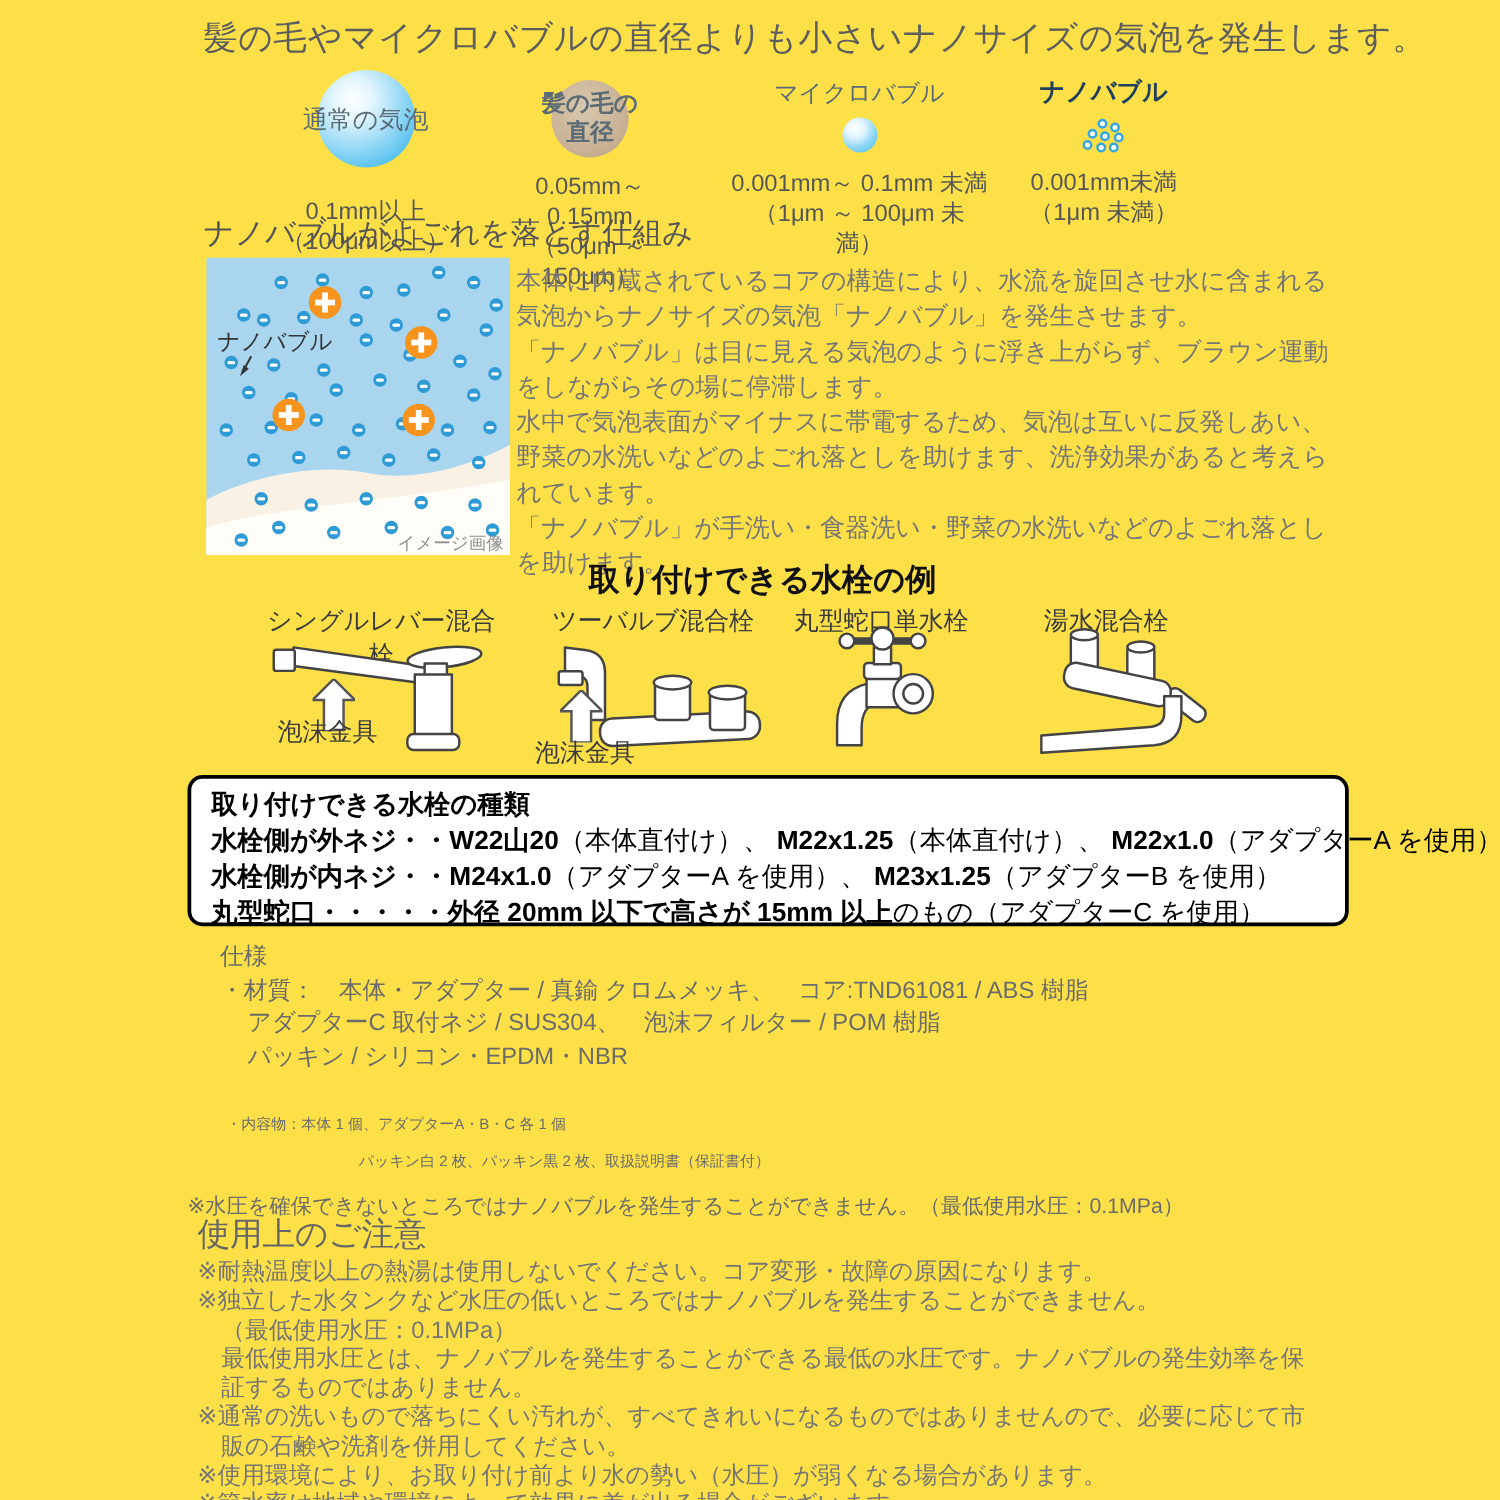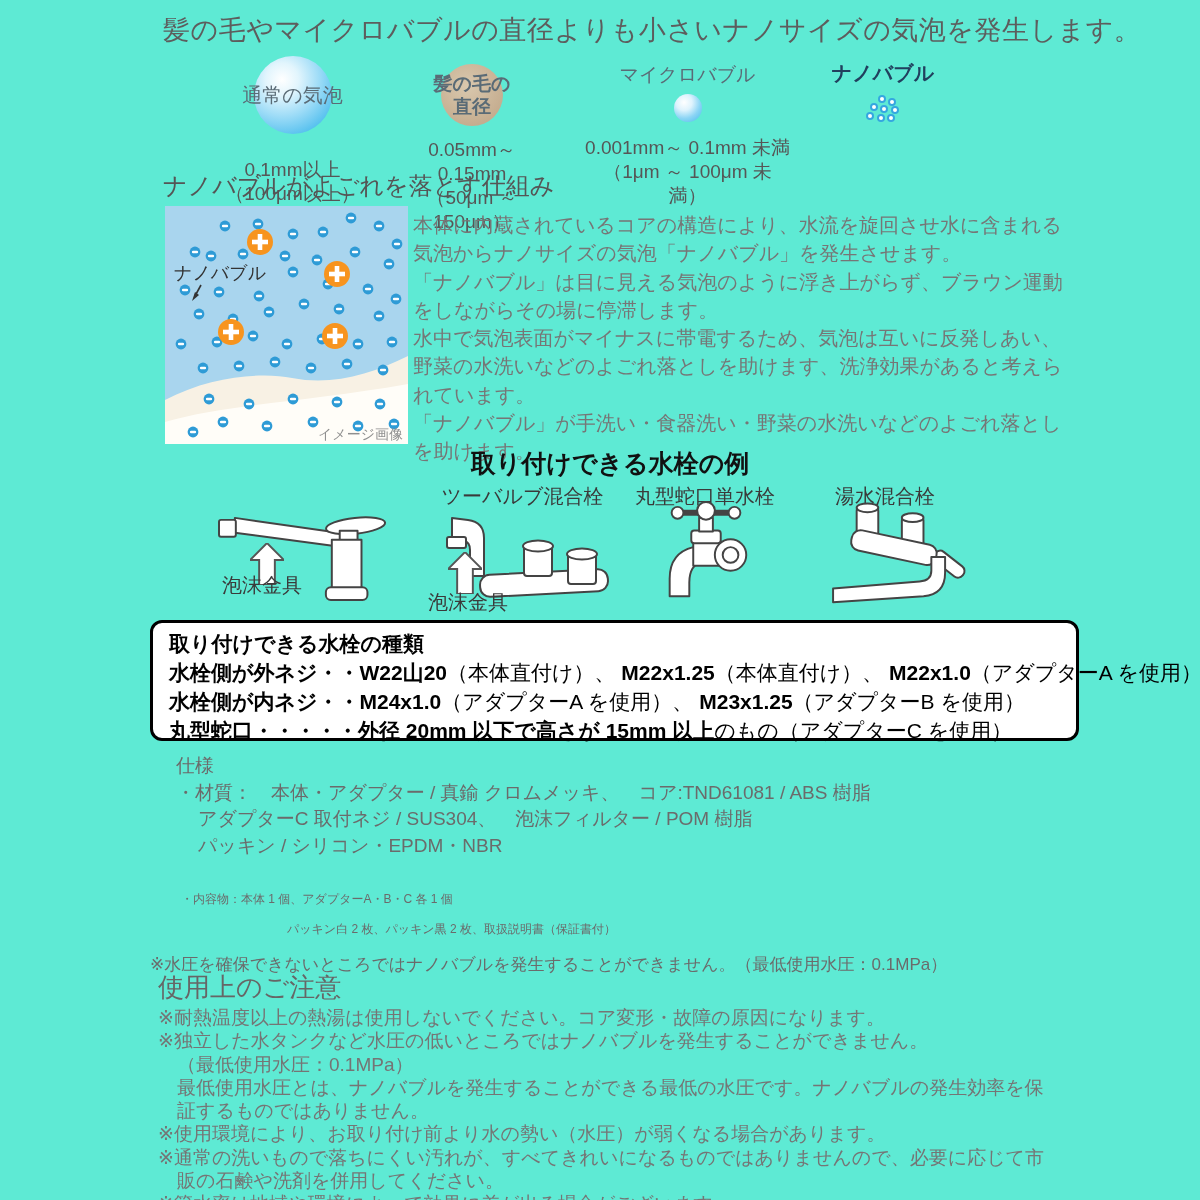--- a/index.html
+++ b/index.html
@@ -1,17 +1,17 @@
 <!DOCTYPE html>
 <html><head>
 <meta charset="utf-8">
 <style>
   * { margin:0; padding:0; box-sizing:border-box; }
   body { background:#fff; }
-  .canvas { position:relative; width:1200px; height:1200px; background:#5eead4; overflow:hidden;
+  .canvas { position:relative; width:1200px; height:1200px; background:#fde047; overflow:hidden;
             font-family:"Liberation Sans","DejaVu Sans",sans-serif; }
   .abs { position:absolute; }
 
   .top-heading { left:163px; top:12px; font-size:27px; color:#5d5d5d; letter-spacing:.5px; }
 
   
   .bcol { top:56px; text-align:center; }
   .bubble-normal { width:78px; height:78px; border-radius:50%; margin:0 auto; position:relative;
      background: radial-gradient(circle at 36% 30%, #ffffff 0%, #e2f5fd 22%, #9edcf7 50%, #52bfee 80%, #2fabe1 100%); }
   .bubble-hair { width:62px; height:62px; border-radius:50%; margin:8px auto 0; position:relative;
@@ -102,20 +102,24 @@
     <div class="blabel-nano" style="margin-top:4px;">ナノバブル</div>
     <div class="nano-dots">
       <span style="left:12px; top:0;"></span>
         <span style="left:22px; top:3px;"></span>
       <span style="left:4px; top:8px;"></span>
         <span style="left:14px; top:10px;"></span>
       <span style="left:25px; top:11px;"></span>
         <span style="left:0; top:17px;"></span>
       <span style="left:11px; top:19px;"></span>
         <span style="left:21px; top:19px;"></span>
+    </div>
+    <div class="bsizes" style="margin-top:12px;">
+      <div>0.001mm未満</div>
+      <div>（1μm 未満）</div>
     </div>
   </div>
 
   <div class="abs mech-heading">ナノバブルがよごれを落とす仕組み</div>
 
   <svg class="abs diagram" width="243" height="238" viewBox="0 0 243 238">
     <defs>
       <g id="mb">
           <circle r="5.4" fill="#2e9bd6"></circle>
           <rect x="-3.1" y="-1.3" width="6.2" height="2.6" rx="1.2" fill="#fff"></rect>
@@ -196,20 +200,21 @@
 
   <div class="abs mech-text">
     <p>本体に内蔵されているコアの構造により、水流を旋回させ水に含まれる気泡からナノサイズの気泡「ナノバブル」を発生させます。</p>
     <p>「ナノバブル」は目に見える気泡のように浮き上がらず、ブラウン運動をしながらその場に停滞します。</p>
     <p>水中で気泡表面がマイナスに帯電するため、気泡は互いに反発しあい、野菜の水洗いなどのよごれ落としを助けます、洗浄効果があると考えられています。</p>
     <p>「ナノバブル」が手洗い・食器洗い・野菜の水洗いなどのよごれ落としを助けます。</p>
   </div>
 
   <div class="abs fx-heading">取り付けできる水栓の例</div>
 
+  <div class="abs fx-label" style="left:210px; width:190px;">シングルレバー混合栓</div>
   <div class="abs fx-label" style="left:430px; width:185px;font-family:Liberation Mono, monospace;">ツーバルブ混合栓</div>
   <div class="abs fx-label" style="left:625px; width:160px;">丸型蛇口単水栓</div>
   <div class="abs fx-label" style="left:810px; width:150px;">湯水混合栓</div>
 
   <svg class="abs" style="left:205px; top:508px;" width="218" height="94" viewBox="0 0 220 95">
     <path class="ln" d="M30,10 L142,26 L142,40 L30,25 Z"></path>
     <rect class="ln" x="14" y="12" width="17" height="17" rx="2"></rect>
     <ellipse class="ln" cx="152" cy="18" rx="30" ry="8" transform="rotate(-6 152 18)"></ellipse>
     <rect class="ln" x="136" y="23" width="18" height="10"></rect>
     <path class="ln" d="M128,32 L158,32 L158,82 L128,82 Z"></path>
@@ -285,18 +290,18 @@
   </div>
 
   <div class="abs pressure">※水圧を確保できないところではナノバブルを発生することができません。（最低使用水圧：0.1MPa）</div>
 
   <div class="abs caution-heading">使用上のご注意</div>
   <div class="abs cautions">
     <div class="note">※耐熱温度以上の熱湯は使用しないでください。コア変形・故障の原因になります。</div>
     <div class="note">※独立した水タンクなど水圧の低いところではナノバブルを発生することができません。</div>
     <div class="note ind">（最低使用水圧：0.1MPa）</div>
     <div class="note ind">最低使用水圧とは、ナノバブルを発生することができる最低の水圧です。ナノバブルの発生効率を保証するものではありません。</div>
+    <div class="note">※通常の洗いもので落ちにくい汚れが、すべてきれいになるものではありませんので、必要に応じて市販の石鹸や洗剤を併用してください。</div>
     <div class="note">※使用環境により、お取り付け前より水の勢い（水圧）が弱くなる場合があります。</div>
-    <div class="note">※通常の洗いもので落ちにくい汚れが、すべてきれいになるものではありませんので、必要に応じて市販の石鹸や洗剤を併用してください。</div>
     <div class="note">※節水率は地域や環境によって効果に差が出る場合がございます。</div>
   </div>
 
 </div>
 
 </body></html>

